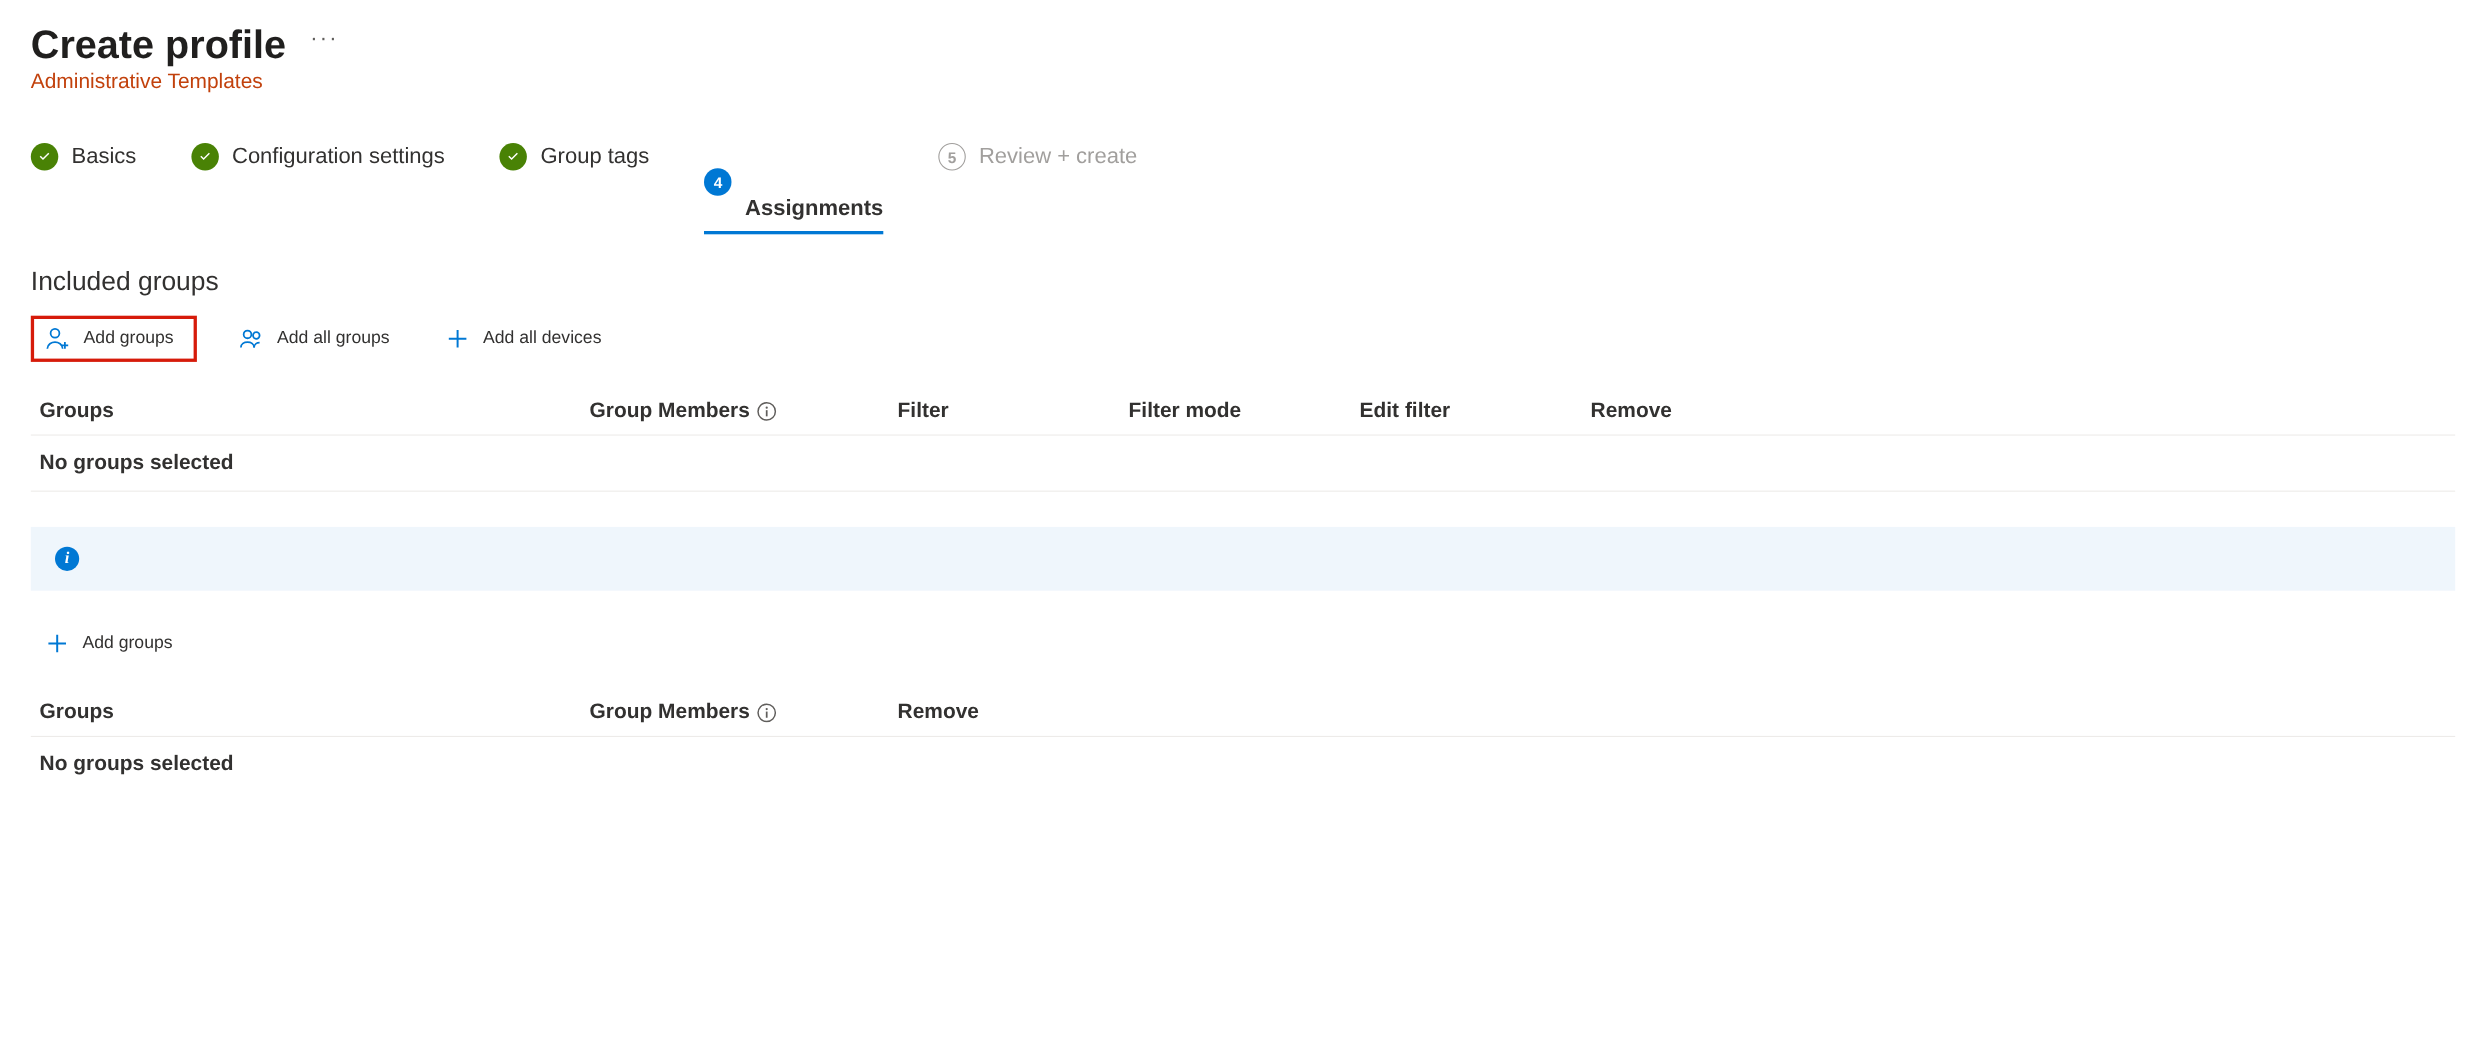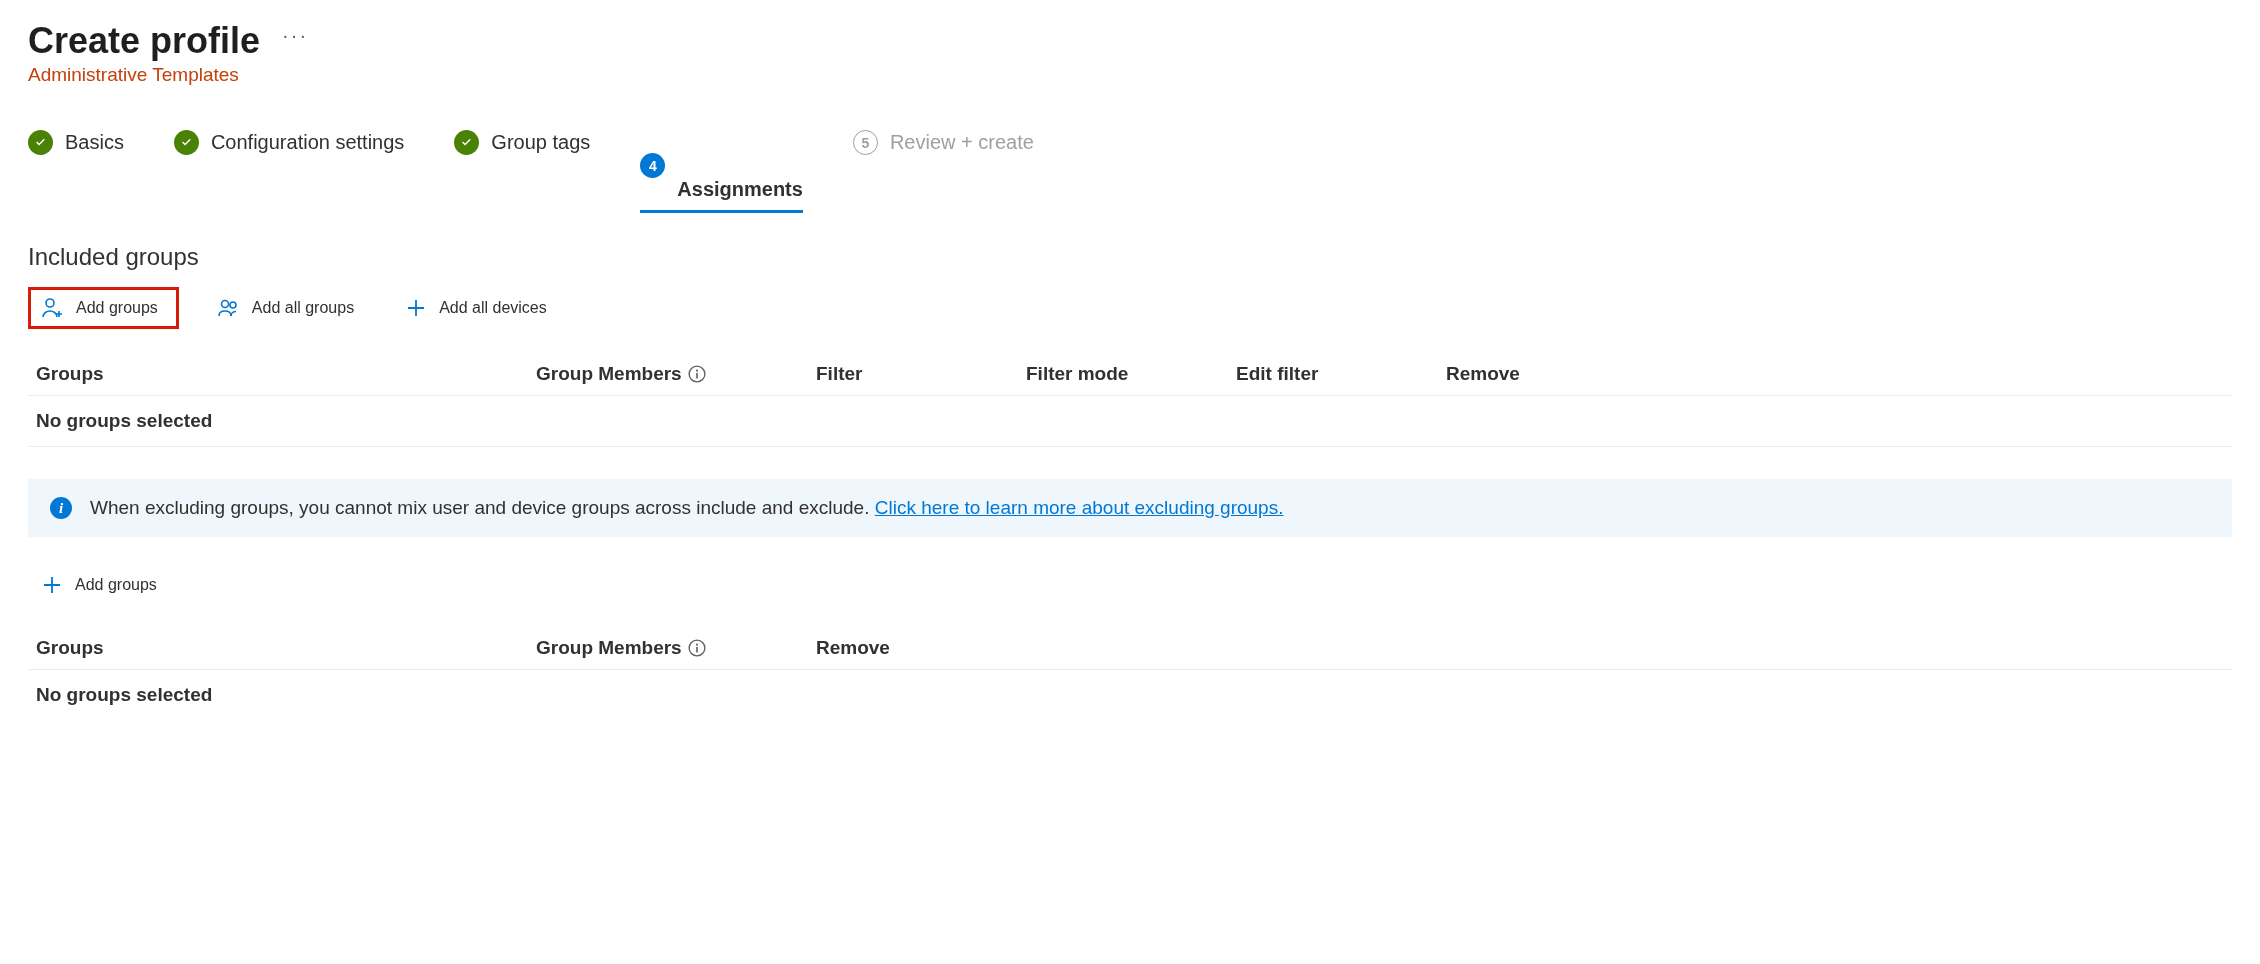--- a/index.html
+++ b/index.html
@@ -262,24 +262,20 @@
   <div class="col-remove">Remove</div>
 </div>
 <div class="table-row">
   <div class="col-groups">No groups selected</div>
 </div>
 
 <div class="excluded-section">
 
   <div class="info-box">
     <span class="info-icon-circle">i</span>
-    <span>
-      <span>When excluding groups, you cannot mix user and device groups across include and exclude. </span>
-      <a href="#">Click here to learn more about excluding groups.</a>
-    </span>
   </div>
 
   <div class="ex-action-row">
     <button class="action-btn">
       <svg viewBox="0 0 24 24" class="icon-blue">
         <path d="M12 4v16M4 12h16" stroke-width="1.8"></path>
       </svg>
       <span>Add groups</span>
     </button>
   </div>

